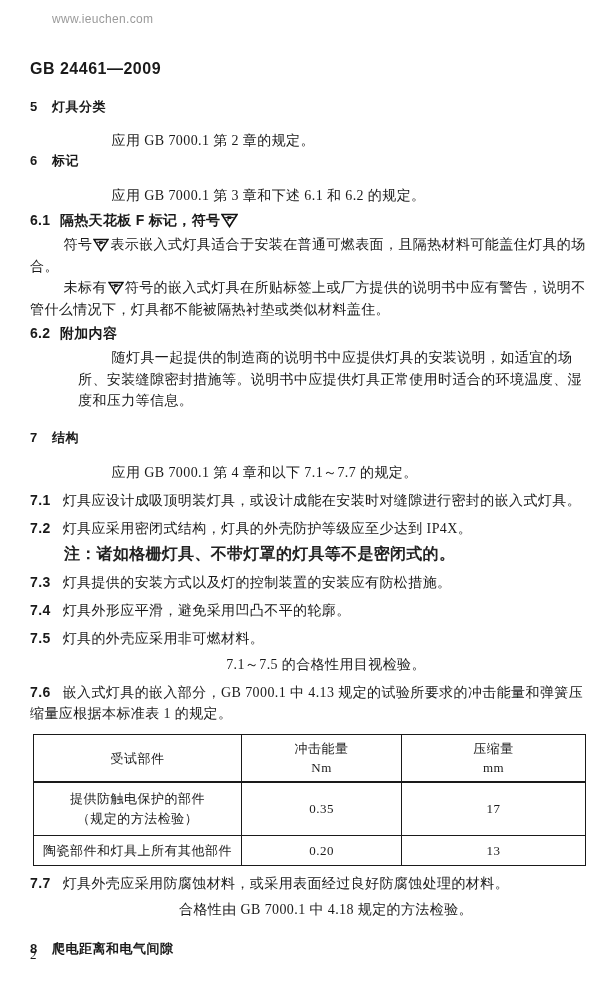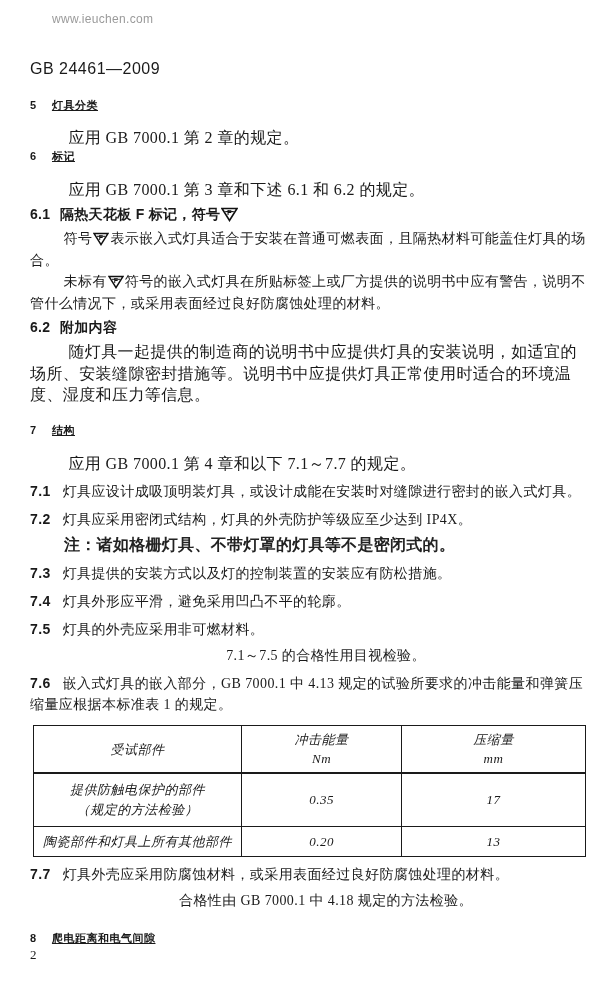--- a/index.html
+++ b/index.html
@@ -24,46 +24,46 @@
     font-size: 12px;
     color: #9a9a9a;
     letter-spacing: 0.3px;
     font-family: Liberation Sans, sans-serif;
   }
   .doc-code {
     position: absolute;
     left: 0;
     top: 60px;
     font-size: 16px;
-    font-weight: normal;
+    font-weight: bold;
     font-family: "Liberation Sans", "DejaVu Sans", sans-serif;
     letter-spacing: 0.5px;
   }
   .content { position: absolute; left: 0; top: 98px; width: 558px; }
   h2.sec {
     font-family: "Liberation Sans", "DejaVu Sans", sans-serif;
-    font-size: 11px;
+    font-size: 13px;
     font-weight: bold;
     margin: 0 0 0 0;
     letter-spacing: 0.5px;
-    text-decoration: underline;
   }
   h2.sec .num { display: inline-block; min-width: 22px; }
   h3.sub {
     font-family: "Liberation Sans", "DejaVu Sans", sans-serif;
     font-size: 14px;
     font-weight: bold;
     letter-spacing: 0.3px;
   }
   h3.sub .num { display: inline-block; min-width: 30px; }
   p.para {
-    font-size: 16px;
+    font-size: 14px;
     line-height: 21.5px;
     text-indent: 2.4em;
     letter-spacing: 0.4px;
+    margin-left: 48px;
   }
   p.flow {
     font-size: 14px;
     line-height: 21.5px;
     letter-spacing: 0.4px;
   }
   p.flow .lead { display: inline-block; text-indent: 2.4em; }
   .clause {
     font-size: 14px;
     line-height: 20.5px;
@@ -105,21 +105,20 @@
     font-size: 13.5px;
     font-weight: bold;
     margin-top: 17px;
     letter-spacing: 1px;
   }
   table.t1 {
     border-collapse: collapse;
     width: 552px;
     margin: 10px 0 0 3px;
     table-layout: fixed;
-    font-style: italic;
   }
   table.t1 col.c1 { width: 208px; }
   table.t1 col.c2 { width: 160px; }
   table.t1 col.c3 { width: 184px; }
   table.t1 th, table.t1 td {
     border: 1px solid #1a1a1a;
     text-align: center;
     font-weight: normal;
     font-size: 13px;
     letter-spacing: 0.5px;
@@ -160,21 +159,21 @@
     <p class="flow" style="margin-top:4px"><span class="lead">符号</span><svg class="f-symbol" width="16" height="14" viewBox="0 0 17 15">
           <polygon points="1,1.5 16,1.5 8.5,13.5" fill="none" stroke="#111" stroke-width="1.6"></polygon>
           <text x="8.5" y="8.2" text-anchor="middle" font-size="7.5" font-weight="bold" fill="#111" font-family="Liberation Sans, sans-serif">F</text>
           <line x1="4.2" y1="4.6" x2="12.8" y2="4.6" stroke="#111" stroke-width="1.1"></line>
         </svg><span>表示嵌入式灯具适合于安装在普通可燃表面，且隔热材料可能盖住灯具的场合。</span></p>
 
     <p class="flow"><span class="lead">未标有</span><svg class="f-symbol" width="16" height="14" viewBox="0 0 17 15">
           <polygon points="1,1.5 16,1.5 8.5,13.5" fill="none" stroke="#111" stroke-width="1.6"></polygon>
           <text x="8.5" y="8.2" text-anchor="middle" font-size="7.5" font-weight="bold" fill="#111" font-family="Liberation Sans, sans-serif">F</text>
           <line x1="4.2" y1="4.6" x2="12.8" y2="4.6" stroke="#111" stroke-width="1.1"></line>
-        </svg><span>符号的嵌入式灯具在所贴标签上或厂方提供的说明书中应有警告，说明不管什么情况下，或采用表面经过良好防腐蚀处理的材料。</span></p>
+        </svg><span>符号的嵌入式灯具在所贴标签上或厂方提供的说明书中应有警告，说明不管什么情况下，灯具都不能被隔热衬垫或类似材料盖住。</span></p>
 
     <h3 class="sub" style="margin-top:5px"><span class="num">6.2</span><span>附加内容</span></h3>
     <p class="para" style="margin-top:4px">随灯具一起提供的制造商的说明书中应提供灯具的安装说明，如适宜的场所、安装缝隙密封措施等。说明书中应提供灯具正常使用时适合的环境温度、湿度和压力等信息。</p>
 
     <h2 class="sec" style="margin-top:17px"><span class="num">7</span><span>结构</span></h2>
     <p class="para" style="margin-top:15px">应用 GB 7000.1 第 4 章和以下 7.1～7.7 的规定。</p>
 
     <div class="clause"><span class="cnum">7.1</span><span>灯具应设计成吸顶明装灯具，或设计成能在安装时对缝隙进行密封的嵌入式灯具。</span></div>
     <div class="clause"><span class="cnum">7.2</span><span>灯具应采用密闭式结构，灯具的外壳防护等级应至少达到 IP4X。</span></div>
     <div class="note">注：诸如格栅灯具、不带灯罩的灯具等不是密闭式的。</div>

